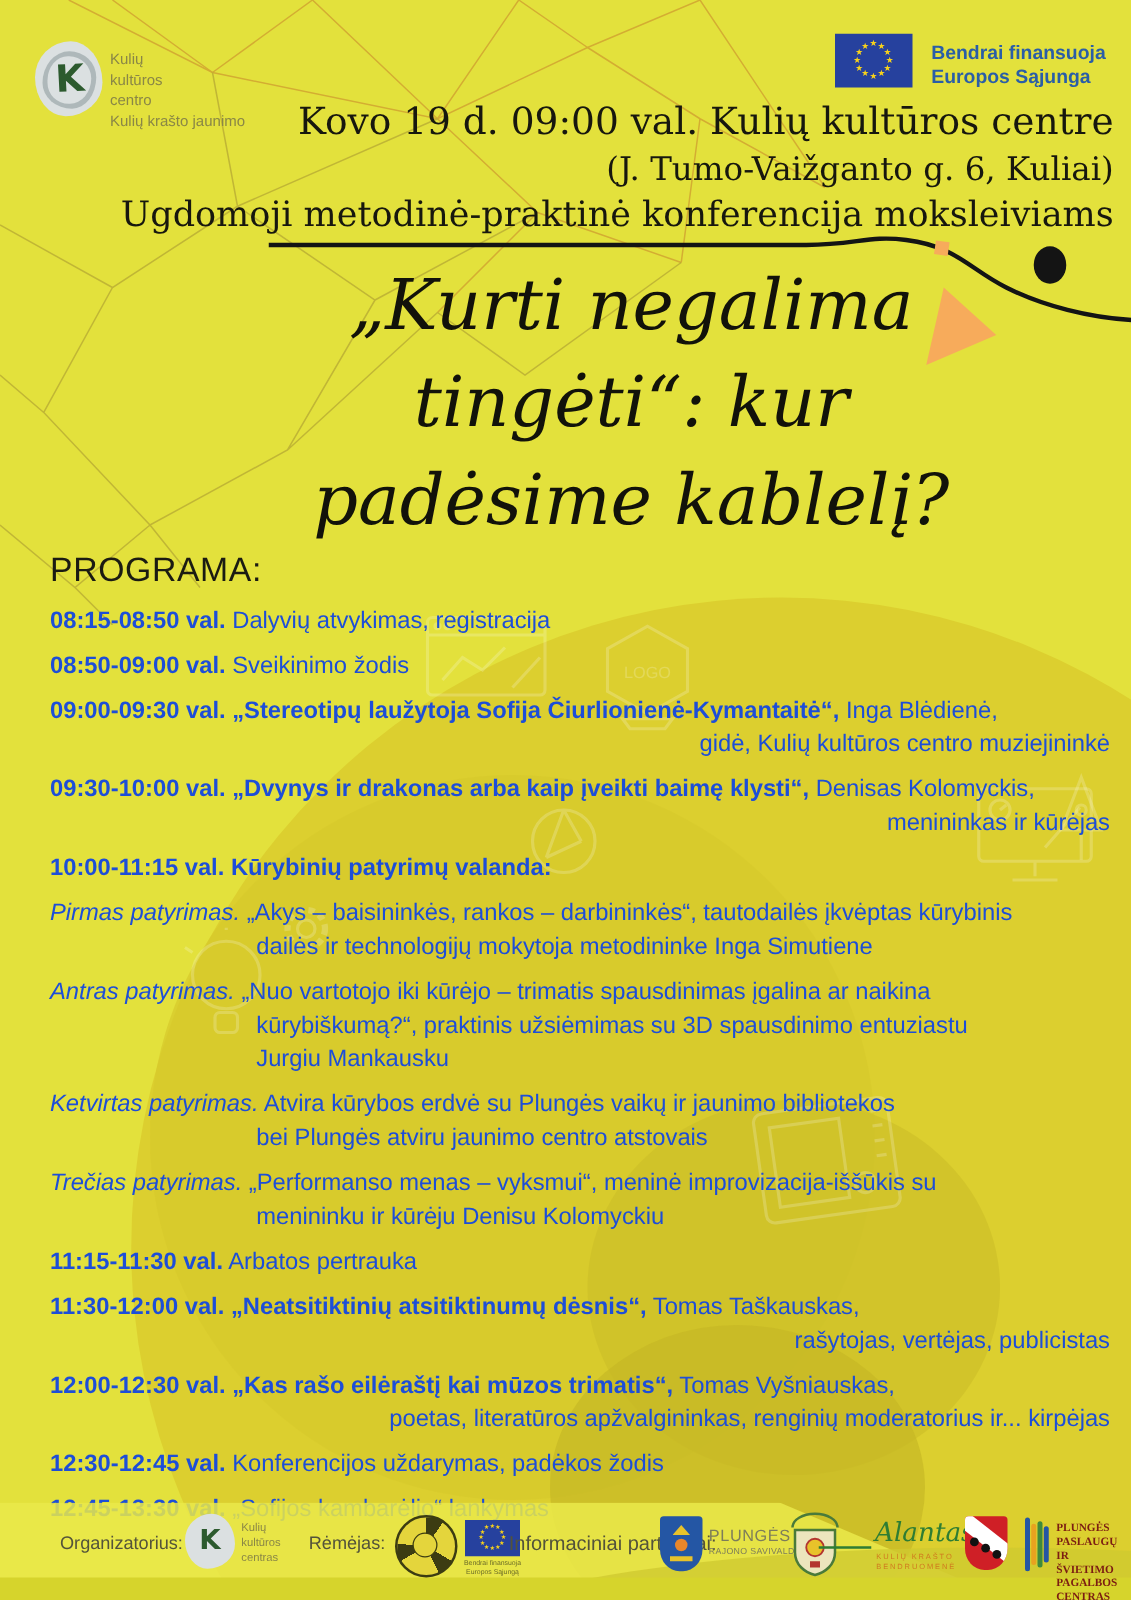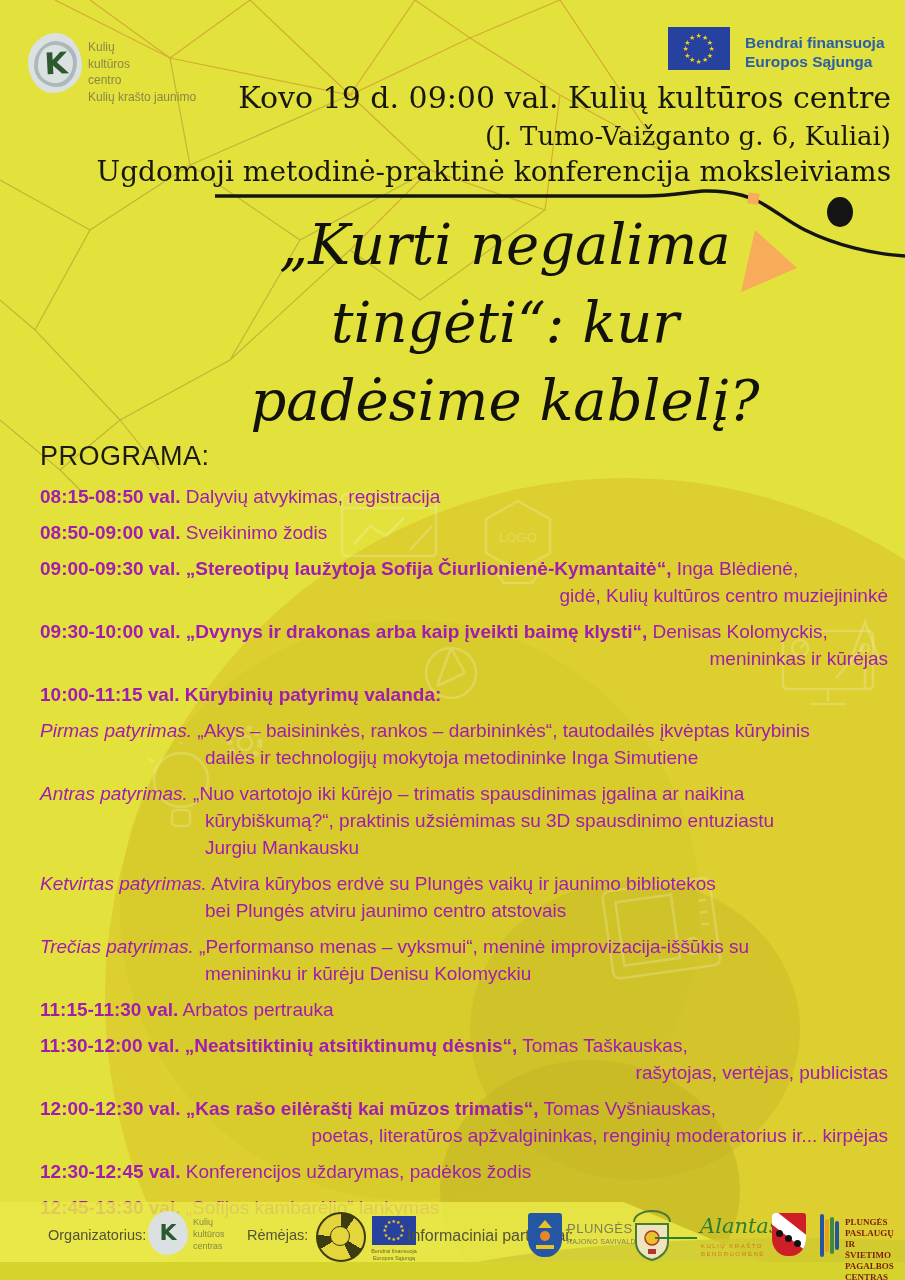--- a/index.html
+++ b/index.html
@@ -39,21 +39,21 @@
   .header{right:14px;top:80px;width:880px;text-align:right;color:#17170e;font-family:"DejaVu Serif",serif;}
   .h1{font-size:30px;line-height:36px;}
   .h2{font-size:26px;line-height:32px;margin-top:4px;}
   .h3{font-size:28px;line-height:34px;margin-top:3px;}
 
   
   .title{left:120px;top:206px;width:770px;text-align:center;font-family:"DejaVu Serif",serif;font-style:italic;font-size:56px;line-height:78px;color:#12120a;}
 
   
   .prog-heading{left:40px;top:441px;font-size:27px;letter-spacing:.5px;color:#1b1b12;}
-  .program{left:40px;top:483px;width:848px;font-size:19px;line-height:27px;color:#a21caf;}
+  .program{left:40px;top:483px;width:848px;font-size:19px;line-height:27px;color:#1d4ed8;}
   .p-item{margin-bottom:9px;}
   .lead-time{font-weight:bold;}
   .lead-exp{font-style:italic;}
   .b{font-weight:bold;}
   .time .p-cont{padding-left:110px;text-align:right;}
   .exp .p-cont{padding-left:165px;}
 
   
   .f-label{font-size:14.5px;color:#53533a;}
   .fblob-outer{left:148px;top:1211px;width:40px;height:44px;background:#dbe0e1;border-radius:53% 47% 55% 45%/48% 55% 45% 52%;}

